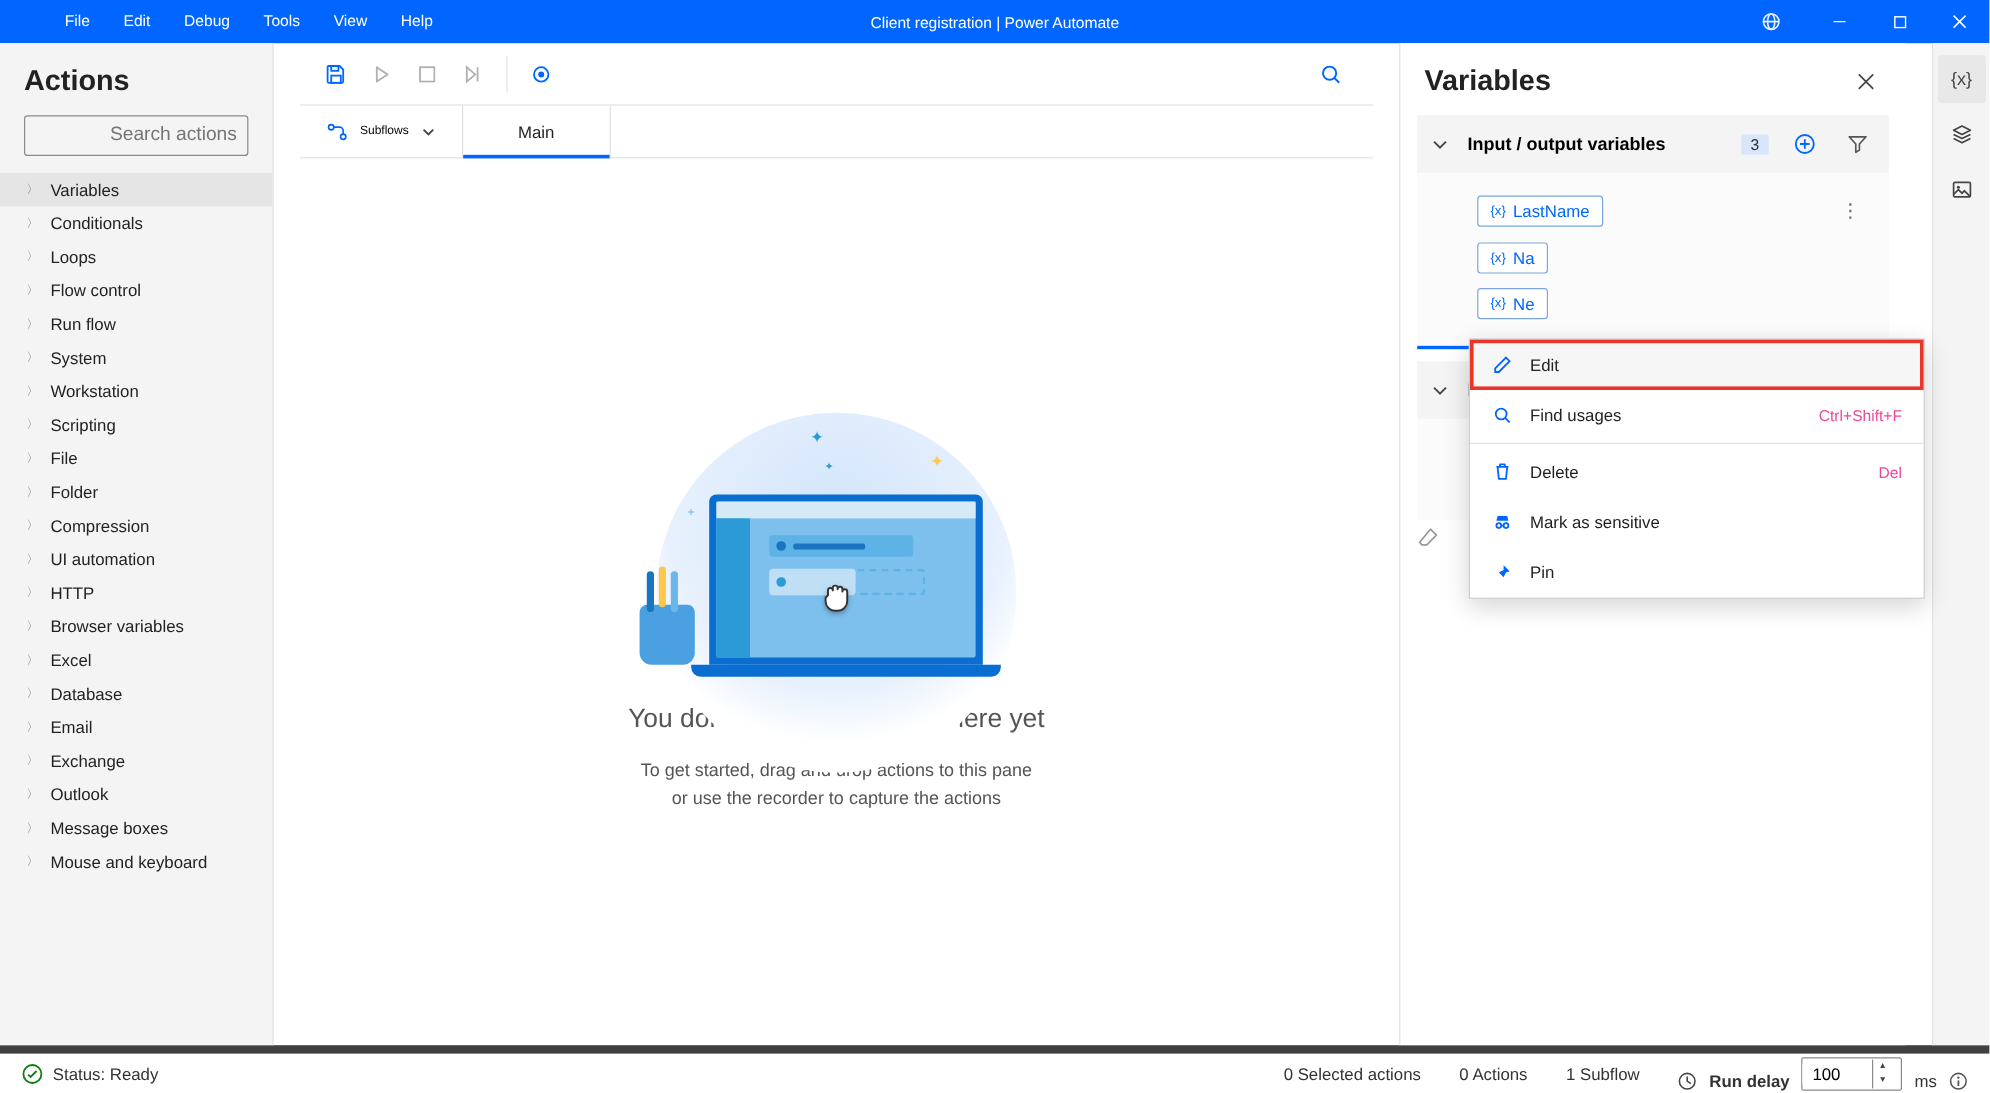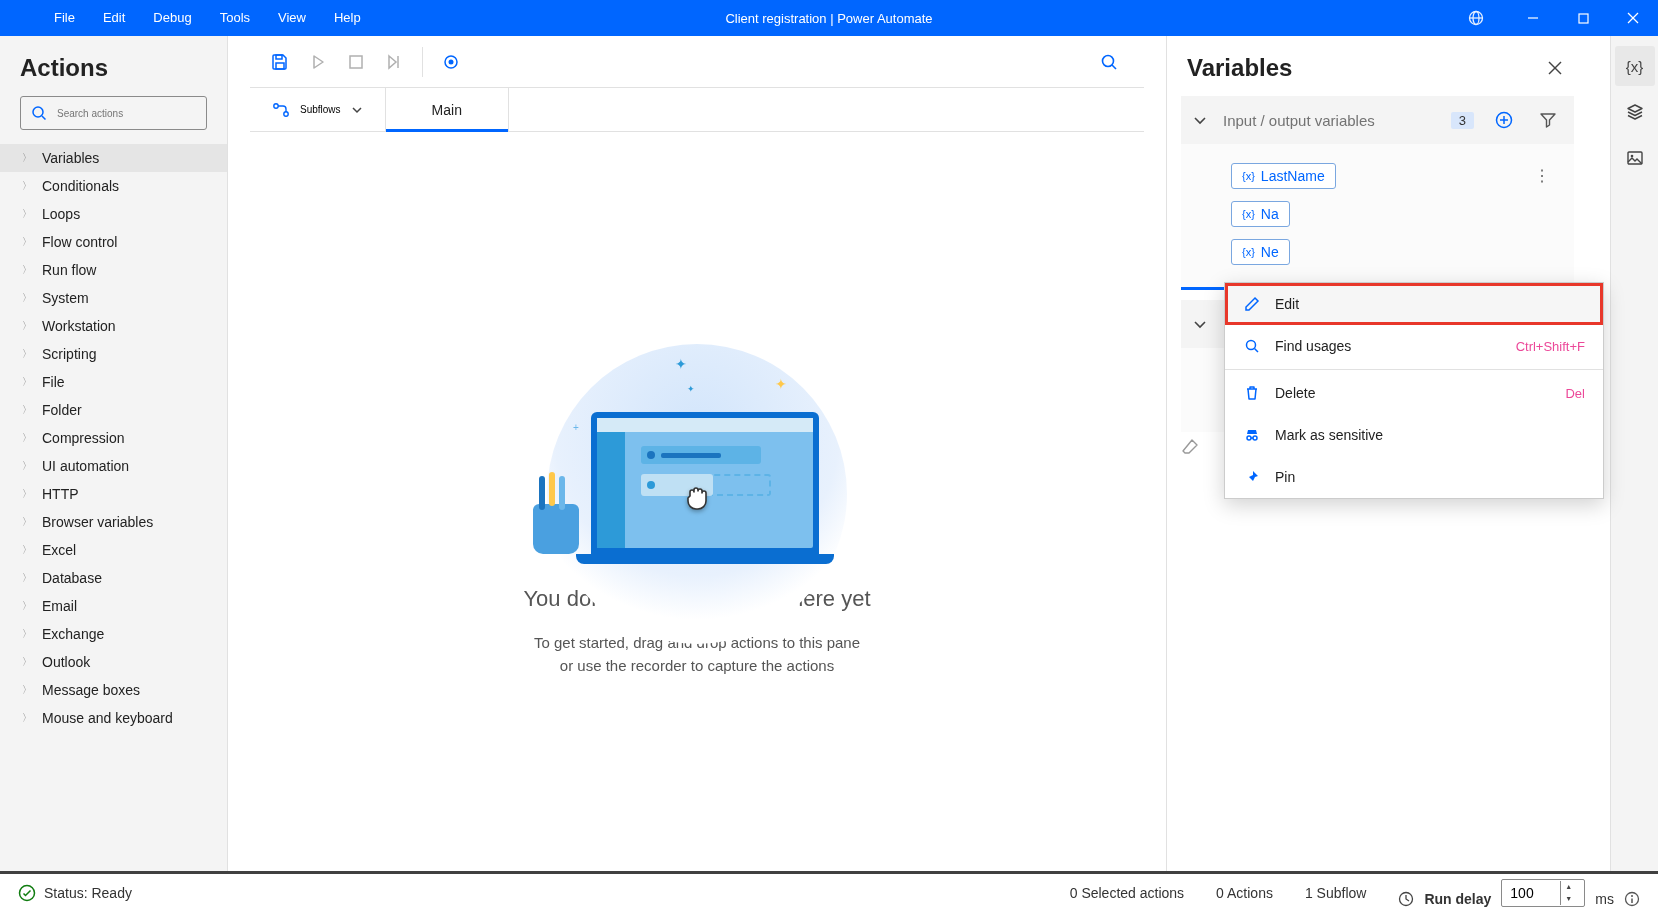--- a/index.html
+++ b/index.html
@@ -14,21 +14,21 @@
 .env-pill { display: flex; align-items: center; gap: 6px; padding: 0 18px; font-size: 12px; opacity: .9; }
 .win-btn { width: 50px; height: 36px; display: flex; align-items: center; justify-content: center; cursor: pointer; }
 
 
 .body { display: flex; height: calc(911px - 36px - 40px); gap: 22px; }
 
 
 .sidebar-left { width: 228px; background: #f4f4f4; display: flex; flex-direction: column; border-right: 1px solid #e1e1e1; }
 .sidebar-left h1 { font-size: 24px; font-weight: 600; padding: 18px 20px 14px 20px; color: #222; }
 .search-box { margin: 0 20px 14px 20px; border: 1px solid #8a8a8a; border-radius: 3px; height: 34px; display: flex; align-items: center; padding: 0 10px; gap: 10px; background: #f4f4f4; }
-.search-box input { border: 0; background: transparent; outline: 0; font-size: 10px; flex: 1; color: #555; }
+.search-box input { border: 0; background: transparent; outline: 0; font-size: 16px; flex: 1; color: #555; text-align: center; }
 .actions-tree { flex: 1; overflow-y: auto; position: relative; }
 .actions-tree::-webkit-scrollbar { width: 10px; }
 .actions-tree::-webkit-scrollbar-thumb { background: #c7c7c7; border-radius: 5px; }
 .tree-item { padding: 6px 0 6px 22px; display: flex; align-items: center; gap: 10px; font-size: 14px; color: #222; cursor: pointer; }
 .tree-item.sel { background: #e5e5e5; }
 .chev { color: #777; font-size: 10px; }
 
 
 .center { flex: 1; display: flex; flex-direction: column; min-width: 0; }
 .toolbar { height: 52px; border-bottom: 1px solid #e1e1e1; display: flex; align-items: center; padding: 0 14px; gap: 6px; }
@@ -47,21 +47,21 @@
 
 
 .sidebar-right { width: 422px; border-left: 1px solid #e1e1e1; background: #fff; display: flex; flex-direction: column; padding: 0 14px; }
 .var-header { display: flex; align-items: center; justify-content: space-between; padding: 18px 6px 14px 6px; }
 .var-header h1 { font-size: 24px; font-weight: 600; color: #222; }
 .var-search { border: 1px solid #8a8a8a; border-radius: 3px; height: 38px; display: flex; align-items: center; padding: 0 12px; gap: 10px; margin-bottom: 18px; }
 .var-search input { border: 0; outline: 0; font-size: 14px; flex: 1; color: #555; }
 
 .var-section { background: #f4f4f4; border-bottom: 3px solid #0066ff; margin-bottom: 10px; }
 .var-section-head { height: 48px; display: flex; align-items: center; padding: 0 12px; gap: 16px; cursor: pointer; }
-.var-section-title { font-size: 15px; color: #737373; flex: 1; }
+.var-section-title { font-size: 15px; color: #000000; flex: 1; font-weight: bold; }
 .var-count { background: #d8e6fb; color: #333; font-size: 13px; padding: 1px 8px; border-radius: 2px; }
 .var-add { color: #0066ff; width: 28px; height: 28px; display:flex; align-items:center; justify-content:center; cursor:pointer; }
 .var-filter { color: #555; width: 28px; height: 28px; display:flex; align-items:center; justify-content:center; cursor:pointer; }
 
 .var-body { background: #fbfbfb; padding: 12px 0 16px 0; }
 .var-chip-row { display: flex; align-items: center; padding: 6px 16px 6px 50px; position: relative; }
 .var-chip { border: 1px solid #7aa7e0; border-radius: 3px; background: #fff; padding: 4px 10px; display: flex; align-items: center; gap: 6px; font-size: 14px; color: #0066ff; }
 .var-chip .vx { font-size: 11px; color: #0066ff; }
 .var-chip-row .more { margin-left: auto; color: #666; cursor: pointer; padding: 4px 8px; }
 .var-empty-box { background: #fbfbfb; text-align:center; padding: 28px 0 40px 0; color:#555; font-size:14px; }
@@ -76,21 +76,21 @@
 .context-menu .mi .shortcut { margin-left: auto; color: #ec4899; font-size: 13px; }
 .context-menu .sep { height: 1px; background: #e1e1e1; margin: 2px 0; }
 .ci { width: 18px; display:flex; justify-content:center; color:#0066ff; }
 
 
 .right-rail { width: 48px; background: #f4f4f4; border-left: 1px solid #e1e1e1; display: flex; flex-direction: column; align-items: center; padding-top: 10px; gap: 6px; }
 .rail-btn { width: 40px; height: 40px; display:flex; align-items:center; justify-content:center; cursor:pointer; color:#444; border-radius:3px; }
 .rail-btn.active { background:#e8e8e8; }
 
 
-.statusbar { height: 40px; border-top: 3px solid #404040; display: flex; align-items: center; padding: 0 18px; font-size: 14px; color: #333; gap: 32px; }
+.statusbar { height: 40px; border-top: 7px solid #404040; display: flex; align-items: center; padding: 0 18px; font-size: 14px; color: #333; gap: 32px; }
 .statusbar .status-left { display:flex; align-items:center; gap:8px; }
 .statusbar .spacer { flex: 1; }
 .statusbar .delay-box { border: 1px solid #8a8a8a; border-radius: 2px; width: 84px; height: 28px; display:flex; align-items:center; }
 .statusbar .delay-box input { border:0; outline:0; width: 58px; padding: 0 8px; font-size: 14px; text-align:left; }
 .statusbar .spinner { display:flex; flex-direction:column; border-left:1px solid #8a8a8a; }
 .statusbar .spinner span { font-size:7px; padding: 0 4px; cursor:pointer; line-height:12px; color:#444; }
 
 
 .illus { width: 340px; height: 240px; position: relative; }
 .illus .bg-circle { position:absolute; left:50%; top:18px; transform:translateX(-50%); width:300px; height:300px; border-radius:50%; background: radial-gradient(circle at 50% 30%, #d2e5fb 0%, #e8f1fd 55%, #ffffff 72%); }

